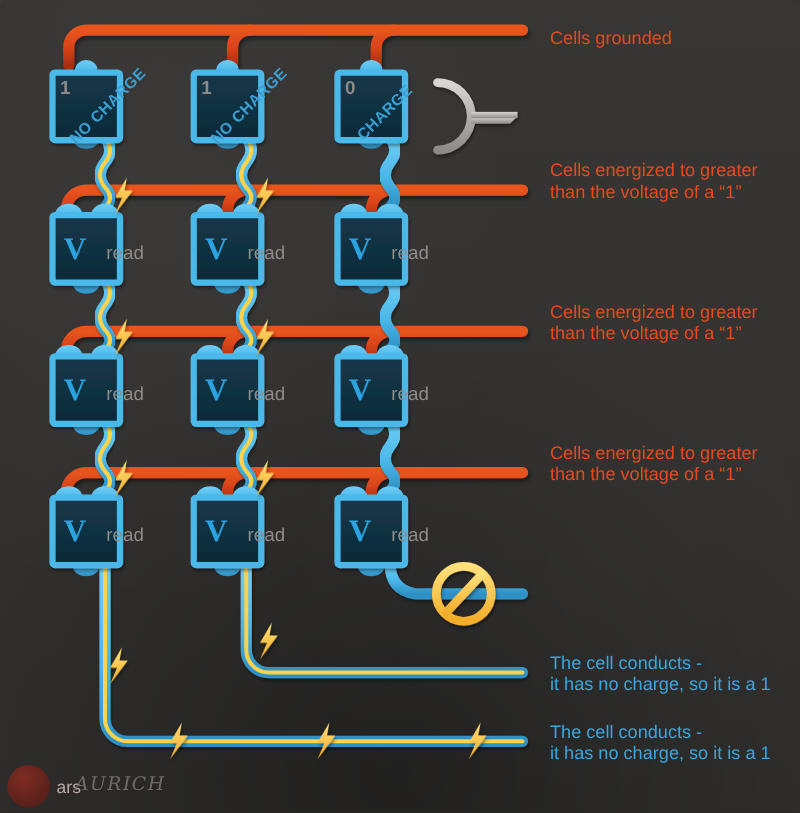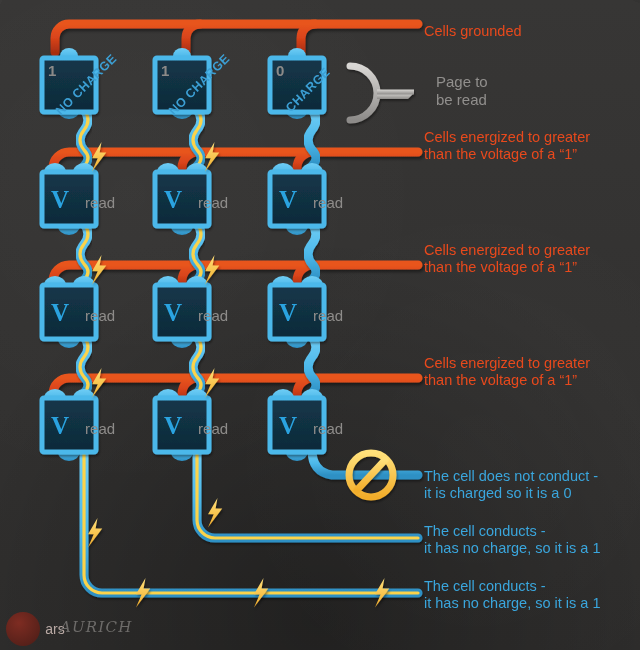--- a/index.html
+++ b/index.html
@@ -10,21 +10,21 @@
     background-image:
       radial-gradient(circle at 20% 30%, rgba(255,255,255,.022), rgba(0,0,0,0) 45%),
       radial-gradient(circle at 75% 70%, rgba(255,255,255,.018), rgba(0,0,0,0) 40%),
       radial-gradient(circle at 50% 95%, rgba(0,0,0,.30), rgba(0,0,0,0) 55%),
       linear-gradient(115deg, rgba(255,255,255,.015) 0 2px, rgba(0,0,0,0) 2px 7px),
       linear-gradient(200deg, rgba(0,0,0,.05) 0 3px, rgba(0,0,0,0) 3px 9px),
       linear-gradient(#373635,#2f2e2d);
     box-sizing:border-box;
   }
   #svgroot{position:absolute;left:0;top:0;width:640px;height:650px;}
-  .lbl{position:absolute;white-space:pre-line;line-height:1.17;}
+  .lbl{position:absolute;white-space:pre-line;line-height:1.17;margin-left:16px;}
   .lbl-orange{color:#e8491c;font-size:14.5px;}
   .lbl-blue{color:#3aa6dd;font-size:14.5px;}
   .lbl-gray{color:#918f8d;font-size:15px;}
   .celltxt{position:absolute;pointer-events:none;}
   .digit{color:#8c8a88;font-size:15px;font-weight:bold;}
   .diagword{
     color:#3c9fd4;font-size:12.5px;font-weight:bold;letter-spacing:.4px;
     transform:rotate(-45deg);transform-origin:0 0;white-space:nowrap;
   }
   .vbig{color:#2aa3e0;font-size:25px;font-weight:bold;font-family:"Liberation Serif",serif;}
@@ -288,31 +288,27 @@
     <span class="vbig">V</span><span class="vsm">read</span>
   </div>
   <div class="celltxt" style="left:164px;top:412px;">
     <span class="vbig">V</span><span class="vsm">read</span>
   </div>
   <div class="celltxt" style="left:279px;top:412px;">
     <span class="vbig">V</span><span class="vsm">read</span>
   </div>
 
   <div class="lbl lbl-orange" style="left:424px;top:23px;">Cells grounded</div>
-  <div class="lbl lbl-gray" style="left:436px;top:73px;">Page to
-be read</div>
   <div class="lbl lbl-orange" style="left:424px;top:129px;">Cells energized to greater
 than the voltage of a “1”</div>
   <div class="lbl lbl-orange" style="left:424px;top:242px;">Cells energized to greater
 than the voltage of a “1”</div>
   <div class="lbl lbl-orange" style="left:424px;top:355px;">Cells energized to greater
 than the voltage of a “1”</div>
 
-  <div class="lbl lbl-blue" style="left:424px;top:468px;">The cell does not conduct -
-it is charged so it is a 0</div>
   <div class="lbl lbl-blue" style="left:424px;top:523px;">The cell conducts -
 it has no charge, so it is a 1</div>
   <div class="lbl lbl-blue" style="left:424px;top:578px;">The cell conducts -
 it has no charge, so it is a 1</div>
 
   <div id="arslogo"></div>
   <div id="arstxt">ars</div>
   <div id="aurich">AURICH</div>
 
 </div>

